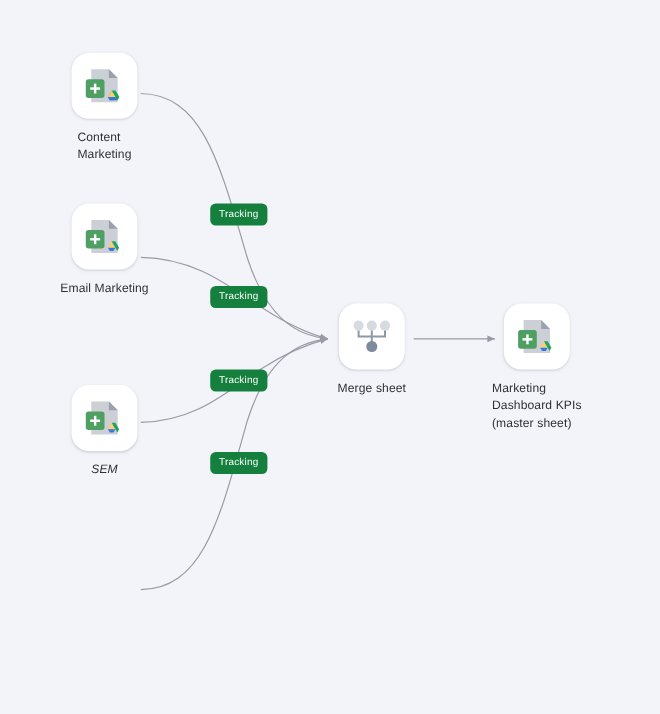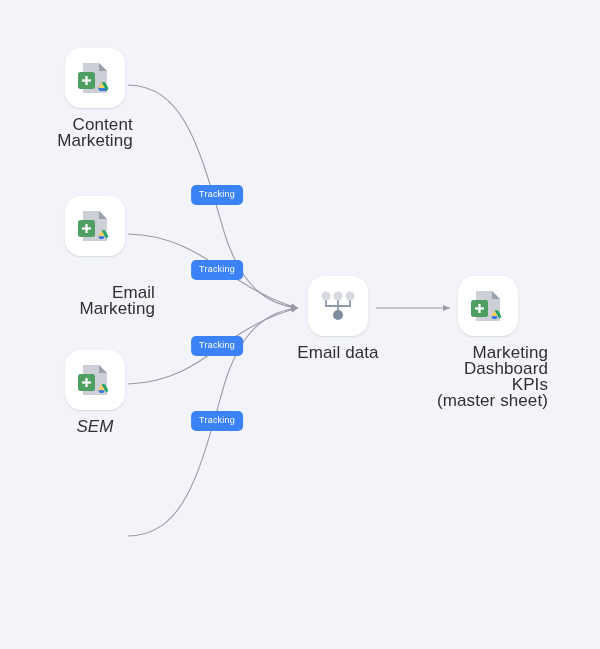--- a/index.html
+++ b/index.html
@@ -42,30 +42,30 @@
     background: #ffffff;
     border-radius: 16px;
     box-shadow: 0 1px 3px rgba(60,64,90,0.10), 0 1px 1px rgba(60,64,90,0.06);
     display: flex;
     align-items: center;
     justify-content: center;
     position: relative;
   }
   .node-label {
     margin-top: 9px;
-    font-size: 17px;
+    font-size: 11px;
     line-height: 16px;
     color: #2f3037;
-    text-align: right;
+    text-align: left;
     white-space: pre-line;
     letter-spacing: 0.1px;
   }
   .edge-label {
     position: absolute;
-    background: #3b82f6;
+    background: #15803d;
     color: #ffffff;
     font-size: 9px;
     line-height: 9px;
     padding: 5px 8px 6px 8px;
     border-radius: 5px;
     letter-spacing: 0.2px;
     transform: translate(-50%, -50%);
     white-space: nowrap;
   }
 </style>
@@ -105,21 +105,21 @@
           <path d="M28.5 26.3 l-3.4 5.9 h6.8 z" fill="#ffcf63"></path>
           <path d="M25.1 32.2 h6.8 l-1.7 2.9 h-3.4 z" fill="#3777e3"></path>
           <path d="M31.9 32.2 l3.4 0 -1.7 2.9 z" fill="#20a464"></path>
         </g>
       </svg>
     </div>
     <div class="node-label">Content
 Marketing</div>
   </div>
 
-  <div class="node" style="left:35px; top:196px;gap:20px;">
+  <div class="node" style="left:35px; top:185px;">
     <div class="card">
       <svg width="44" height="44" viewBox="0 0 44 44">
         <path d="M10 7 h16 l8 8 v22 h-24 z" fill="#ccd0d6"></path>
         <path d="M26 7 l8 8 h-8 z" fill="#99a1ad"></path>
         <rect x="5" y="16" width="17" height="17" rx="2.5" fill="#4f9e62"></rect>
         <rect x="12.4" y="20" width="2.2" height="9" fill="#ffffff"></rect>
         <rect x="9" y="23.4" width="9" height="2.2" fill="#ffffff"></rect>
         <g>
           <path d="M28.5 26.3 l-3.4 5.9 h6.8 z" fill="#ffcf63"></path>
           <path d="M25.1 32.2 h6.8 l-1.7 2.9 h-3.4 z" fill="#3777e3"></path>
@@ -153,21 +153,21 @@
     <div class="card">
       <svg width="44" height="44" viewBox="0 0 44 44">
         <path d="M10 16 v6 h24 v-6" fill="none" stroke="#8e99a8" stroke-width="1.8"></path>
         <path d="M22 14 v16" fill="none" stroke="#8e99a8" stroke-width="1.8"></path>
         <circle cx="10" cy="12" r="4.6" fill="#d7dbe1"></circle>
         <circle cx="22" cy="12" r="4.6" fill="#d7dbe1"></circle>
         <circle cx="34" cy="12" r="4.6" fill="#d7dbe1"></circle>
         <circle cx="22" cy="31" r="5" fill="#7e8b9c"></circle>
       </svg>
     </div>
-    <div class="node-label">Email data</div>
+    <div class="node-label">Merge sheet</div>
   </div>
 
   <div class="node" style="left:428px; top:276px;">
     <div class="card">
       <svg width="44" height="44" viewBox="0 0 44 44">
         <path d="M10 7 h16 l8 8 v22 h-24 z" fill="#ccd0d6"></path>
         <path d="M26 7 l8 8 h-8 z" fill="#99a1ad"></path>
         <rect x="5" y="16" width="17" height="17" rx="2.5" fill="#4f9e62"></rect>
         <rect x="12.4" y="20" width="2.2" height="9" fill="#ffffff"></rect>
         <rect x="9" y="23.4" width="9" height="2.2" fill="#ffffff"></rect>

